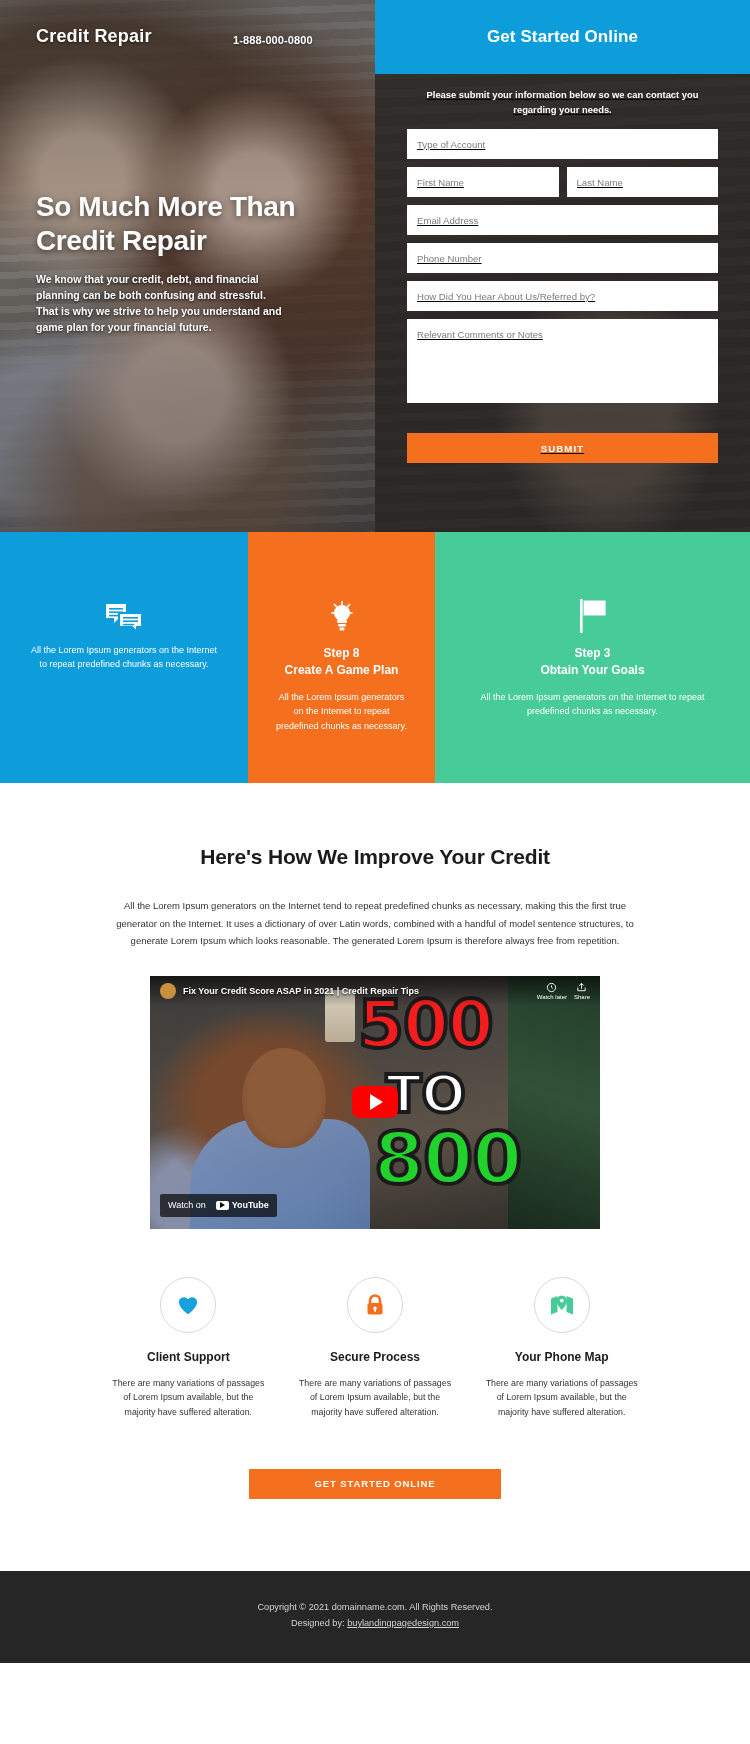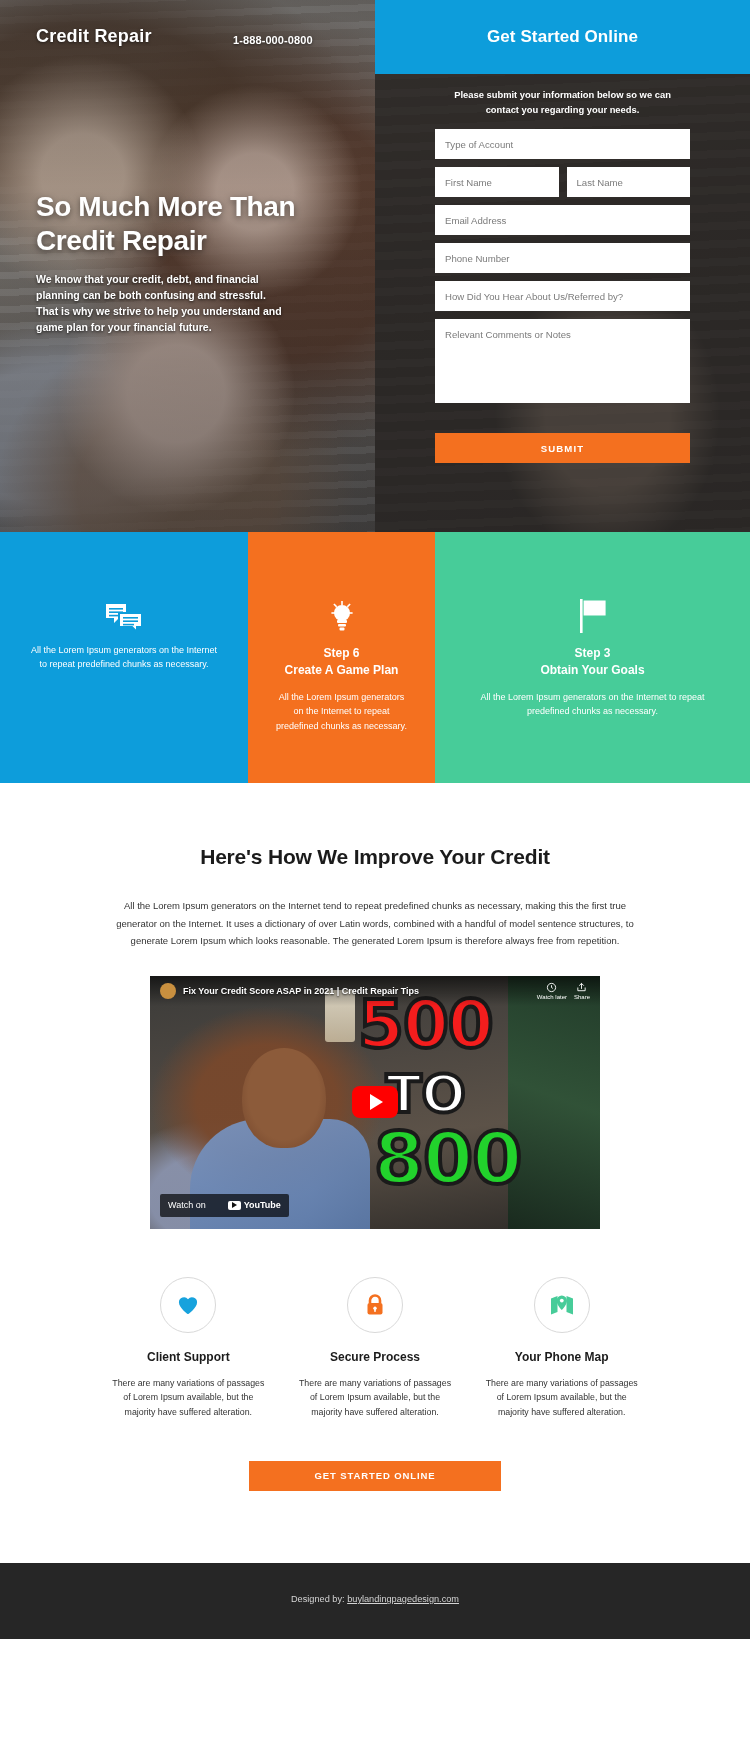--- a/index.html
+++ b/index.html
@@ -64,21 +64,21 @@
     font-weight: bold; width: 252px; text-shadow: 0 1px 3px rgba(0,0,0,.75);
   }
 
   
   .form-head {
     position: absolute; left: 375px; top: 0; width: 375px; height: 74px;
     background: #0d9ddb; color: #fff; display: flex; align-items: center; justify-content: center;
     z-index: 7;
   }
   .form-head-title { font-size: 17px; font-weight: bold; letter-spacing: .1px; }
-  .form-wrap { position: absolute; left: 375px; top: 74px; width: 375px; z-index: 7; padding: 0 60px; }
+  .form-wrap { position: absolute; left: 375px; top: 74px; width: 375px; z-index: 7; padding: 0 32px; text-decoration: underline; }
   .form-note {
     color: #ffffff; font-size: 9.4px; line-height: 1.55; text-align: center;
     font-weight: bold; padding: 14px 8px 12px;
   }
   .fld {
     width: 100%; height: 30px; background: #fff; border: 0; outline: 0;
     font-family: "Liberation Sans", sans-serif; font-size: 9.6px; color: #6a6a6a;
     padding: 0 10px; margin-bottom: 8px; display: block;
   }
   .fld::placeholder { color: #7b7b7b; opacity: 1; }
@@ -160,30 +160,30 @@
   .yt-act { display: flex; flex-direction: column; align-items: center; gap: 1px; }
   .yt-act span.lbl { font-size: 6px; line-height: 1; }
   .yt-play {
     position: absolute; left: 50%; top: 50%; transform: translate(-50%,-50%);
     width: 46px; height: 32px; background: #ff0000; border-radius: 8px;
     display: flex; align-items: center; justify-content: center;
   }
   .yt-play i { width: 0; height: 0; border-left: 13px solid #fff; border-top: 8px solid transparent; border-bottom: 8px solid transparent; margin-left: 3px; }
   .yt-watch {
     position: absolute; left: 10px; bottom: 12px; height: 23px; padding: 0 8px;
-    background: rgba(0,0,0,.68); display: flex; align-items: center; gap: 22px; color: #fff; border-radius: 2px;
+    background: rgba(0,0,0,.68); display: flex; align-items: center; gap: 10px; color: #fff; border-radius: 2px;
   }
   .yt-watch .w { font-size: 9px; }
   .yt-logo { display: flex; align-items: center; gap: 3px; }
   .yt-logo .pbox { width: 13px; height: 9px; background: #fff; border-radius: 2px; display: flex; align-items: center; justify-content: center; }
   .yt-logo .pbox i { width: 0; height: 0; border-left: 5px solid #111; border-top: 3px solid transparent; border-bottom: 3px solid transparent; margin-left: 1px; }
   .yt-logo .ytt { font-size: 9px; font-weight: bold; }
 
   
-  .features { display: flex; width: 560px; margin: 48px auto 3px; }
+  .features { display: flex; width: 560px; margin: 48px auto 11px; }
   .feat { width: 193px; text-align: center; }
   .feat-circle {
     width: 56px; height: 56px; border-radius: 50%; border: 1px solid #d9d9d9;
     margin: 0 auto; display: flex; align-items: center; justify-content: center; background: #fff;
   }
   .feat-title { margin-top: 17px; font-size: 12px; font-weight: bold; color: #1b1b1b; }
   .feat-desc { margin-top: 12px; font-size: 8.8px; line-height: 1.68; color: #333; padding: 0 14px; }
 
   .cta-wrap { text-align: center; padding: 38px 0 72px; }
   .cta-btn {
@@ -272,21 +272,21 @@
           <rect x="7" y="23" width="8" height="2.6" rx="1"></rect>
           <rect x="8.5" y="26.6" width="5" height="3" rx="1"></rect>
           <rect x="10.2" y="0" width="1.6" height="4"></rect>
           <rect x="0.4" y="11.2" width="4" height="1.6"></rect>
           <rect x="17.6" y="11.2" width="4" height="1.6"></rect>
           <rect x="2.3" y="3.6" width="4" height="1.6" transform="rotate(45 4.3 4.4)"></rect>
           <rect x="15.7" y="3.6" width="4" height="1.6" transform="rotate(-45 17.7 4.4)"></rect>
         </svg>
       </div>
       <div class="step-label">
-        <div>Step 6</div>
+        <div>Step 8</div>
         <div>Create A Game Plan</div>
       </div>
       <div class="step-desc">All the Lorem Ipsum generators on the Internet to repeat predefined chunks as necessary.</div>
     </div>
 
     <div class="step step-3">
       <div class="step-icon">
         <svg width="30" height="34" viewBox="0 0 30 34" fill="#ffffff">
           <rect x="2" y="0" width="2.6" height="34"></rect>
           <path d="M5.6 1.5h22v15h-22z"></path>
@@ -390,18 +390,19 @@
       </div>
 
     </div>
 
     <div class="cta-wrap">
       <button class="cta-btn">GET STARTED ONLINE</button>
     </div>
   </div>
 
   <div class="footer">
+    <div>Copyright © 2021 domainname.com. All Rights Reserved.</div>
     <div>
       <span>Designed by: </span><a href="#">buylandingpagedesign.com</a>
     </div>
   </div>
 
 </div>
 
 </body></html>

